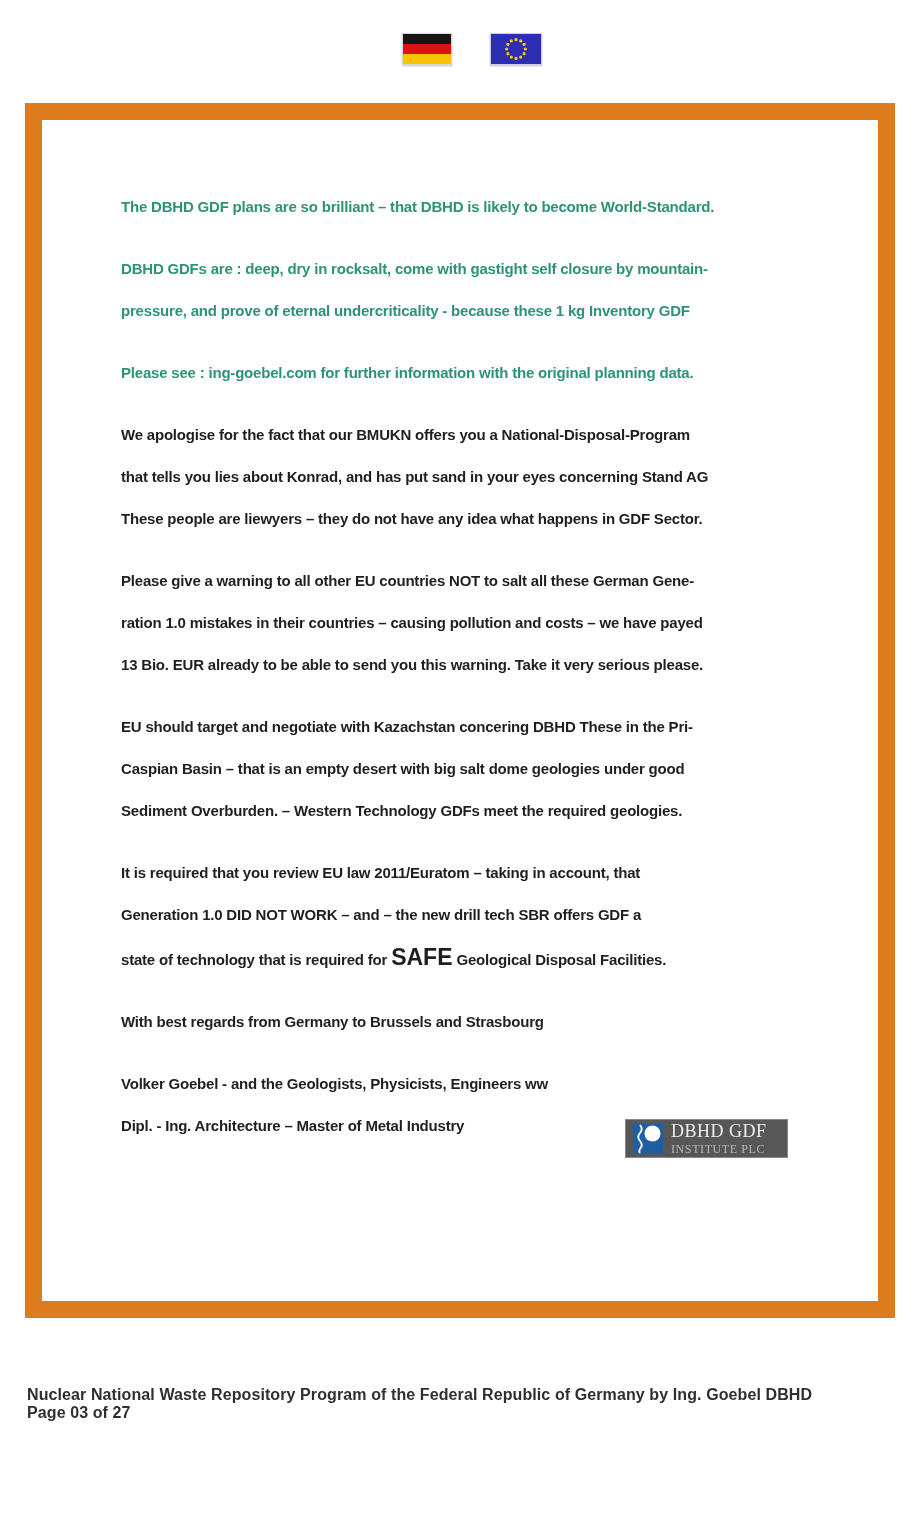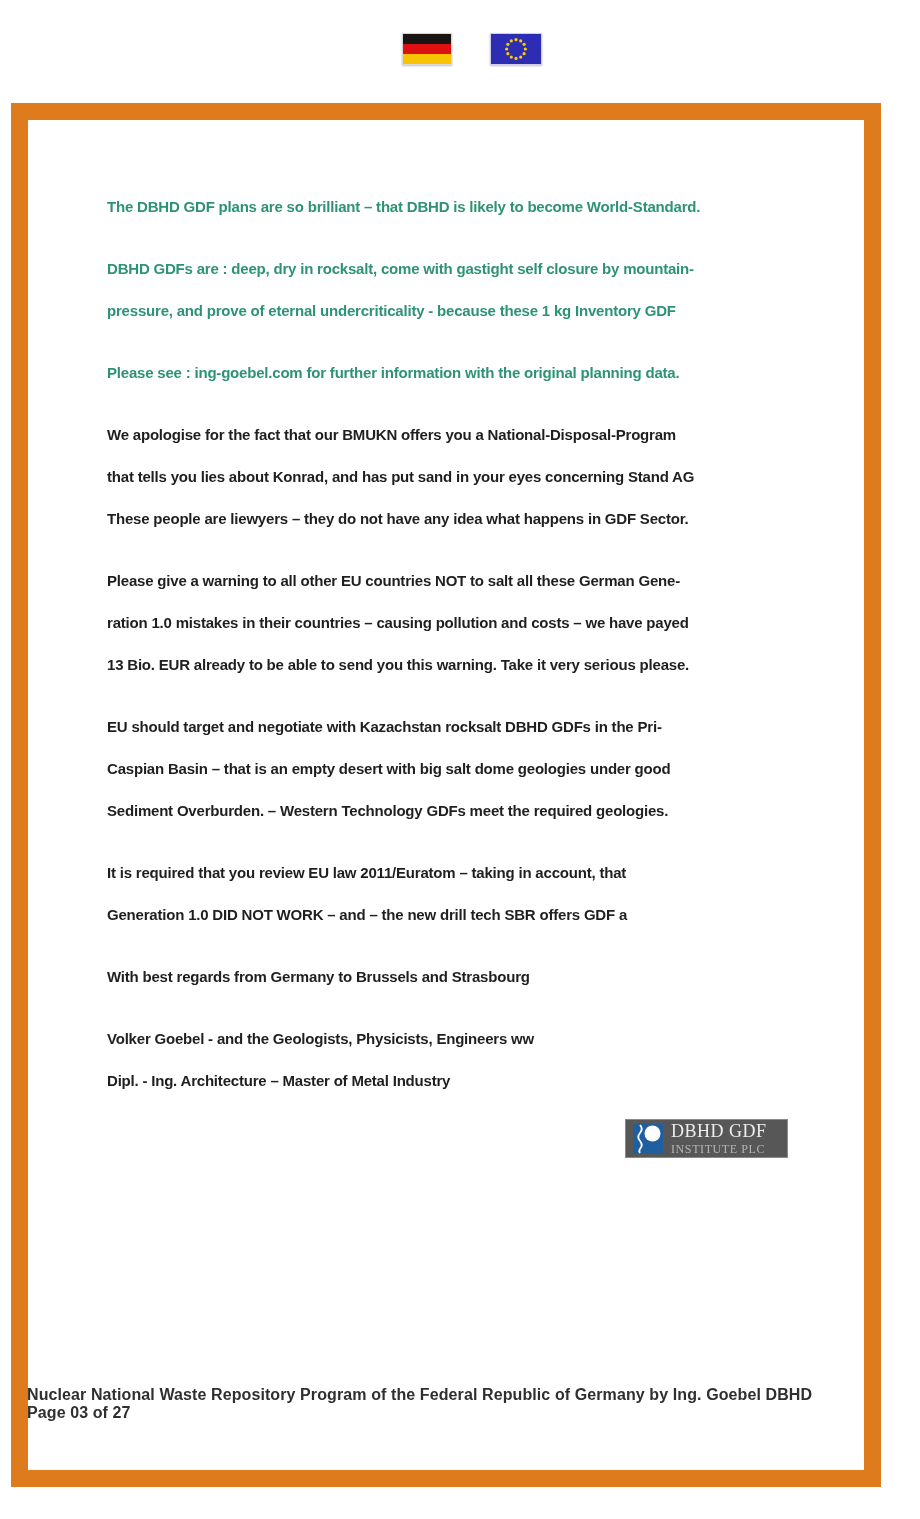--- a/index.html
+++ b/index.html
@@ -24,22 +24,22 @@
   .flag-de .s2 { flex: 1; background: #dd1111; }
   .flag-de .s3 { flex: 1; background: #f8c300; }
   .flag-eu {
     position: absolute; left: 88px; top: 0; width: 52px; height: 32px;
     border: 1px solid #cfcfe8; box-shadow: 0 1px 2px rgba(0,0,0,.25);
     background: #2d2db4; display: block;
   }
 
   
   .letter-box {
-    position: absolute; left: 11px; top: 103px;
-    width: 870px; height: 1384px;
+    position: absolute; left: 25px; top: 103px;
+    width: 870px; height: 1215px;
     border: 17px solid #de7b1d;
     background: #ffffff;
   }
   .letter-content {
     padding: 66px 88px 0 79px;
     width: 100%;
     color: #1f1f1f;
     font-size: 15px;
     font-weight: bold;
     letter-spacing: -0.2px;
@@ -127,28 +127,29 @@
         <span class="line">These people are liewyers – they do not have any idea what happens in GDF Sector.</span>
       </p>
 
       <p class="para">
         <span class="line">Please give a warning to all other EU countries NOT to salt all these German Gene-</span>
         <span class="line">ration 1.0 mistakes in their countries – causing pollution and costs – we have payed</span>
         <span class="line">13 Bio. EUR already to be able to send you this warning. Take it very serious please.</span>
       </p>
 
       <p class="para">
-        <span class="line">EU should target and negotiate with Kazachstan rocksalt DBHD GDFs in the Pri-</span>
+        <span class="line">EU should target and negotiate with Kazachstan concering DBHD These in the Pri-</span>
         <span class="line">Caspian Basin – that is an empty desert with big salt dome geologies under good</span>
         <span class="line">Sediment Overburden. – Western Technology GDFs meet the required geologies.</span>
       </p>
 
       <p class="para">
         <span class="line">It is required that you review EU law 2011/Euratom – taking in account, that</span>
         <span class="line">Generation 1.0  DID NOT WORK – and – the new drill tech SBR  offers GDF a</span>
+        <span class="line"><span>state of technology that is required for </span><span class="safe-big">SAFE</span><span> Geological Disposal Facilities.</span></span>
       </p>
 
       <p class="para">
         <span class="line">With best regards from Germany to Brussels and Strasbourg</span>
       </p>
 
       <p class="para">
         <span class="line">Volker Goebel - and the Geologists, Physicists, Engineers ww</span>
         <span class="line">Dipl. - Ing. Architecture – Master of Metal Industry</span>
       </p>

